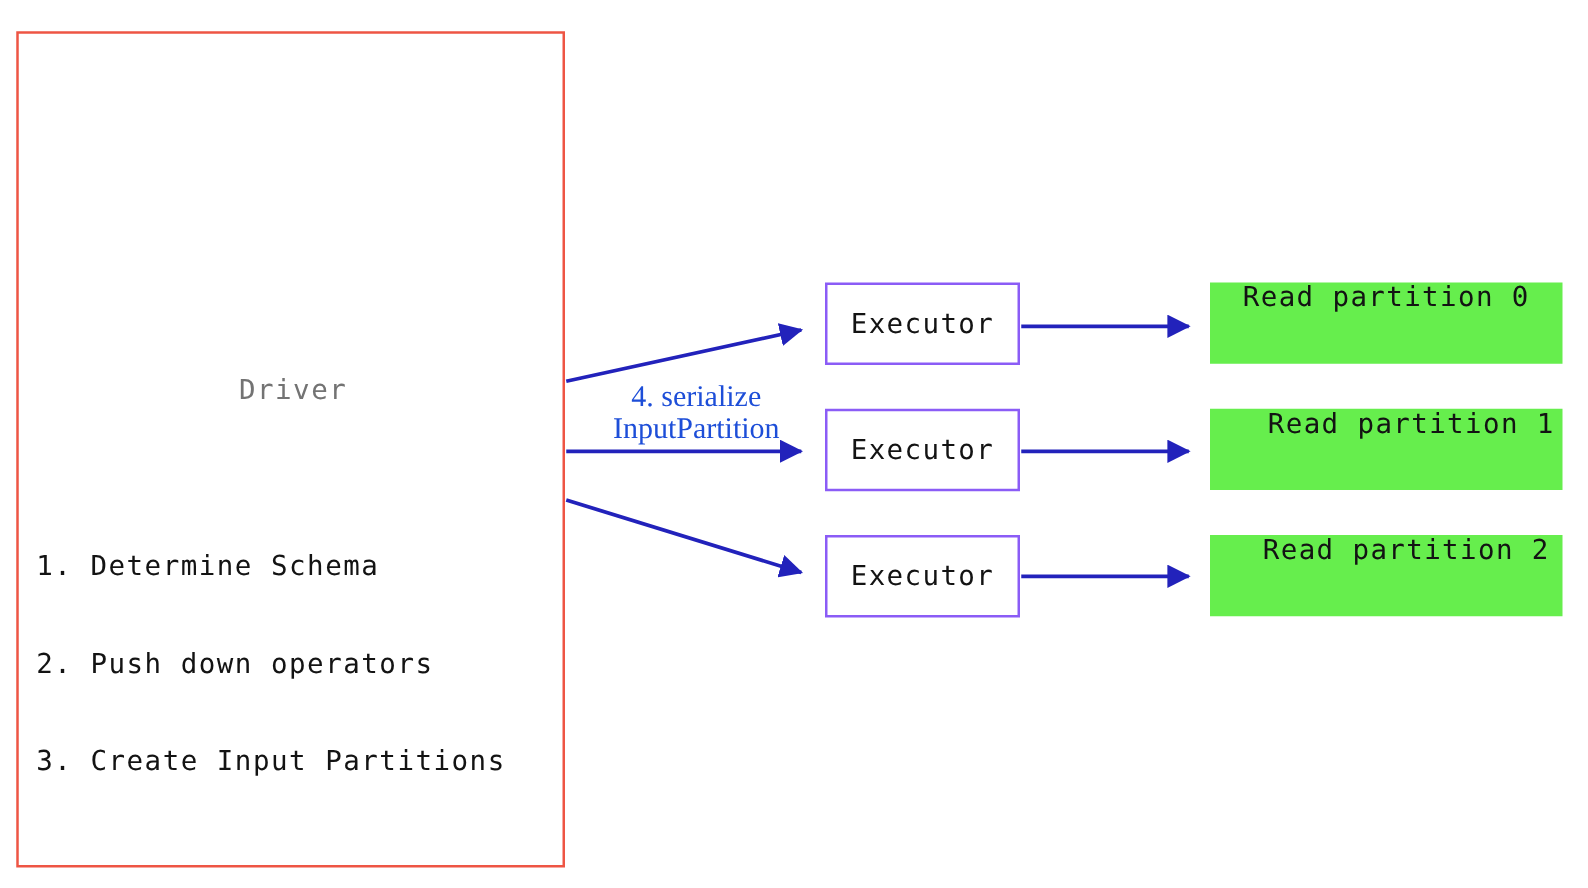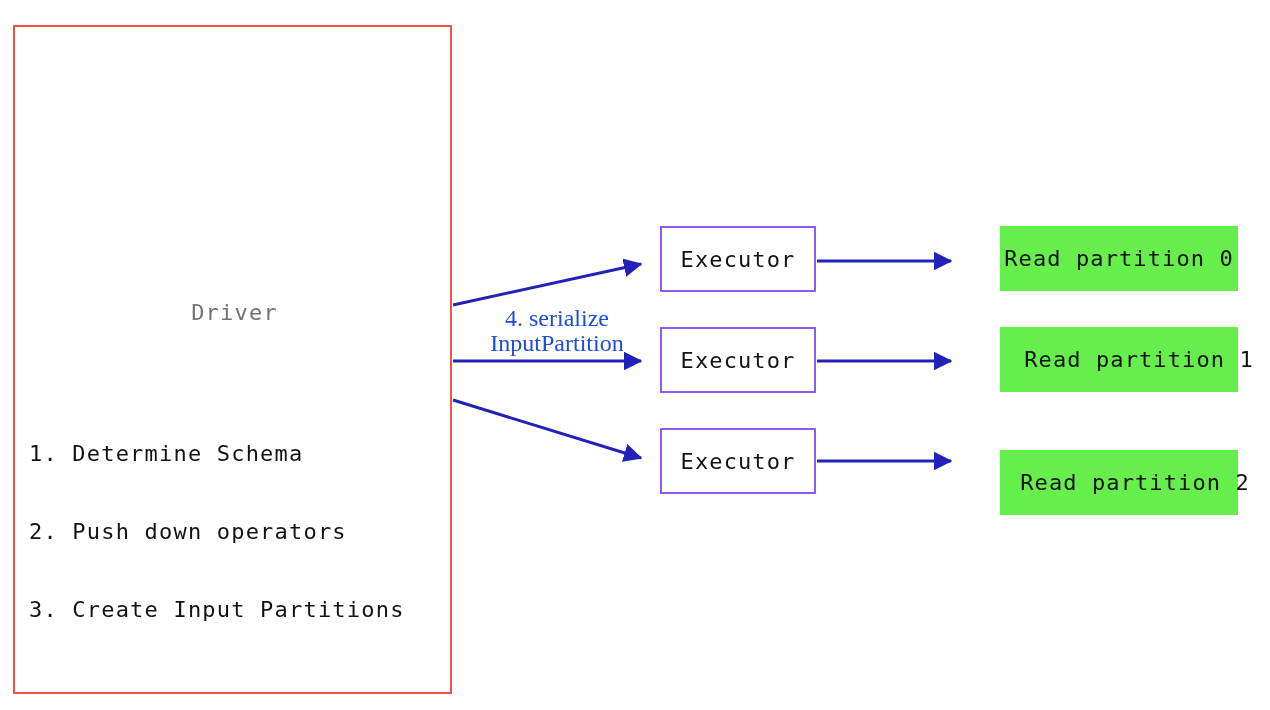--- a/index.html
+++ b/index.html
@@ -73,39 +73,37 @@
     white-space: pre;
   }
   #executor-0 { top: 226px; }
   #executor-1 { top: 327px; }
   #executor-2 { top: 428px; }
 
   
   .partition-box {
     position: absolute;
     left: 968px;
-    width: 238px;
+    width: 282px;
     height: 65px;
     background: #66ee4d;
     box-sizing: border-box;
     display: flex;
-    align-items: center;
     justify-content: center;
-    margin-left: 32px;
   }
   .partition-label {
     font-family: "DejaVu Sans Mono", "Liberation Mono", monospace;
     font-size: 22px;
     color: #131313;
     letter-spacing: 1.1px;
     white-space: pre;
   }
   #partition-0 { top: 226px; }
   #partition-1 { top: 327px; padding-left: 40px; }
-  #partition-2 { top: 450px; padding-left: 32px; }
+  #partition-2 { top: 428px; padding-left: 32px; }
 
   
   #arrow-layer {
     position: absolute;
     left: 0;
     top: 0;
     width: 1270px;
     height: 710px;
     pointer-events: none;
   }

